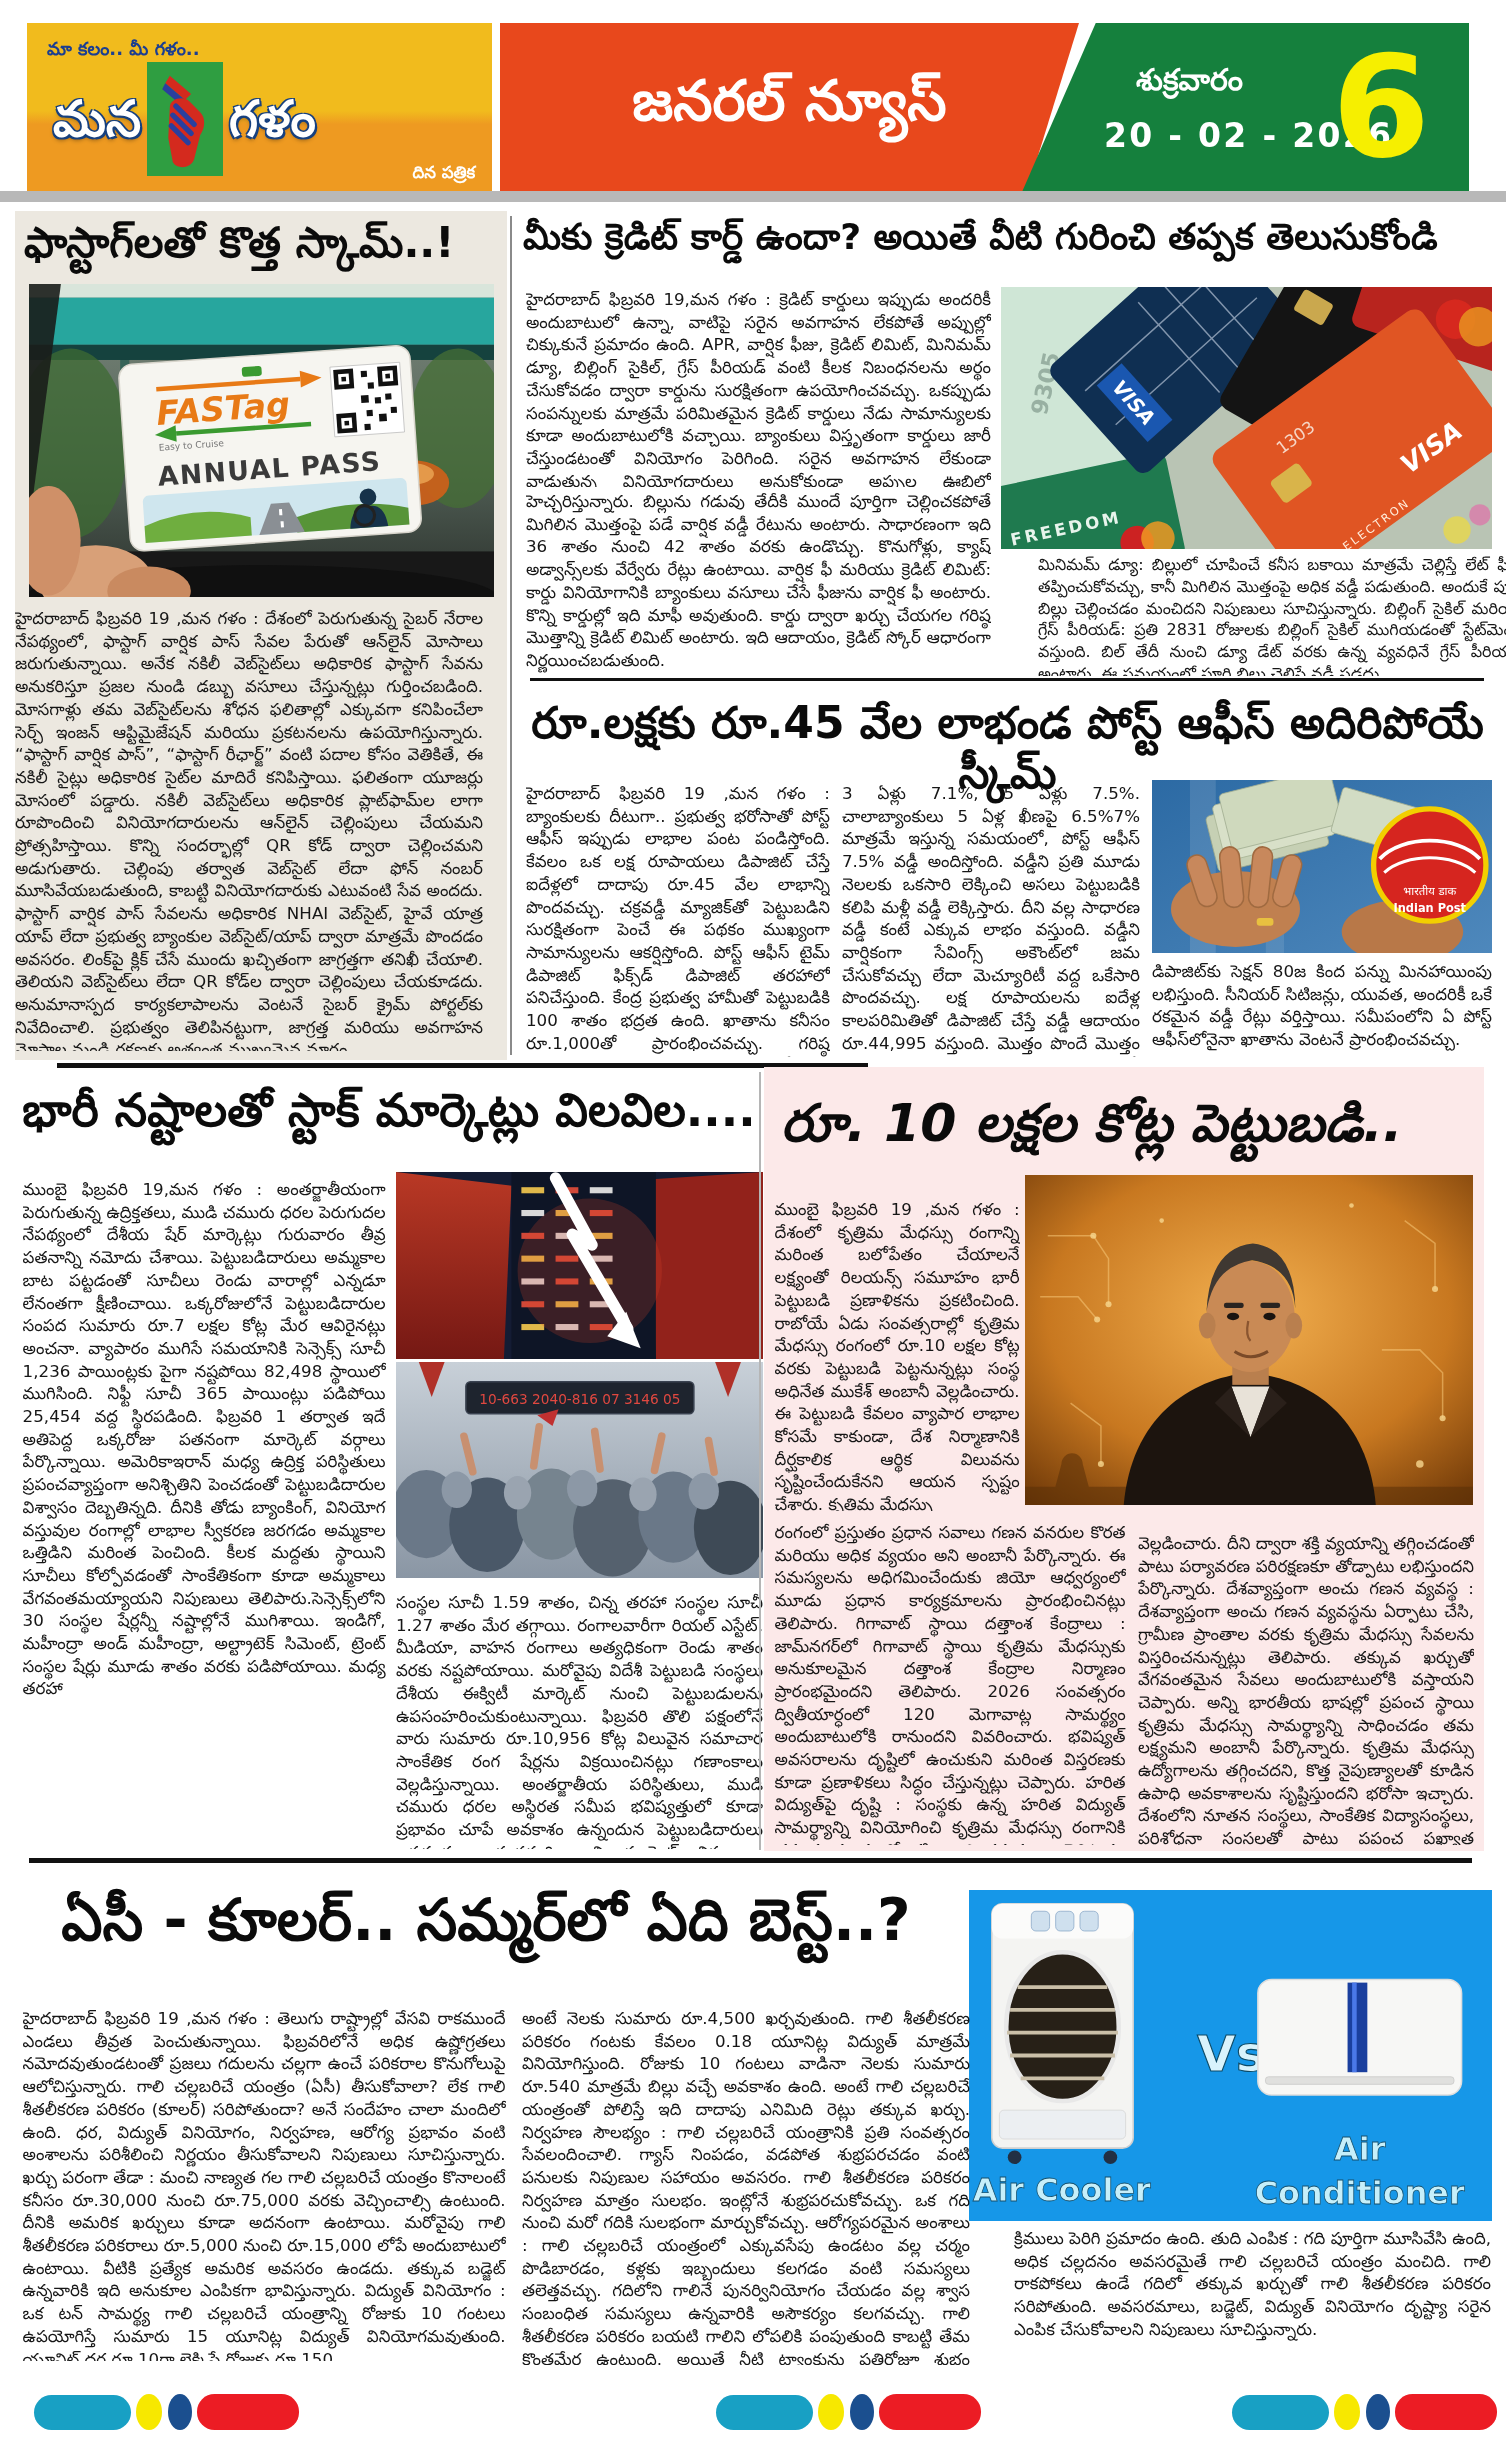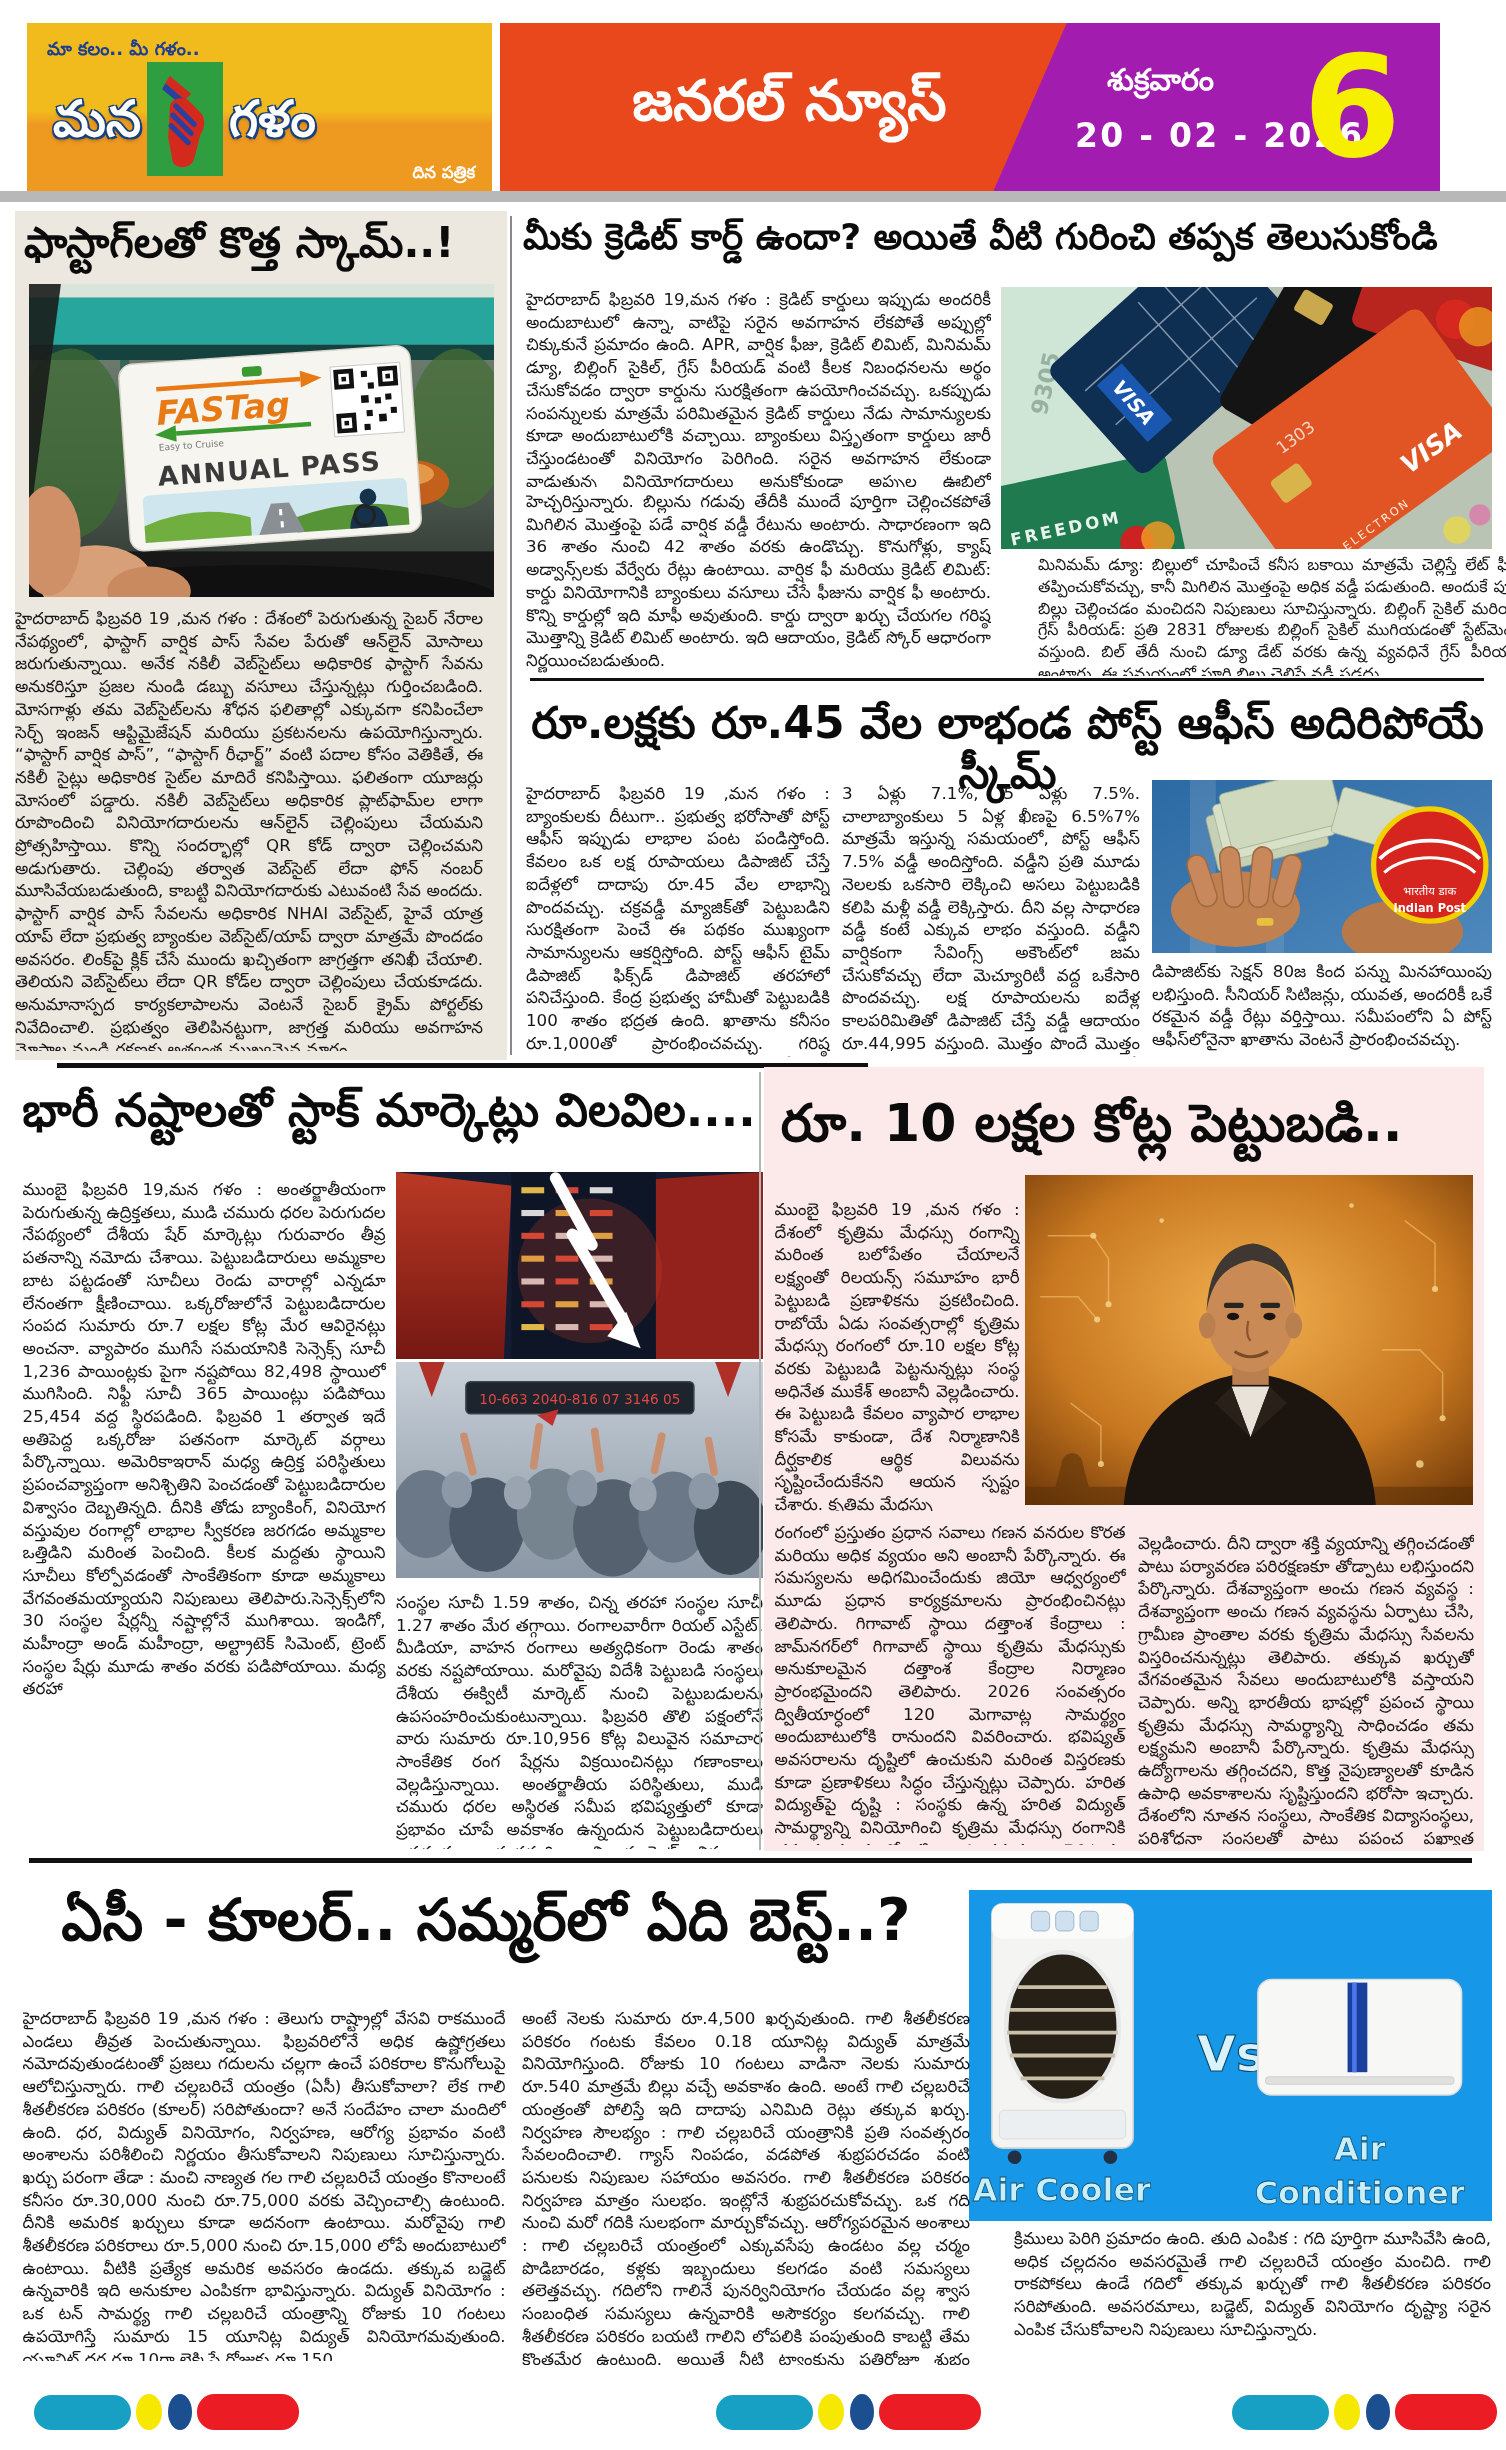--- a/index.html
+++ b/index.html
@@ -11,21 +11,21 @@
     background:linear-gradient(180deg,#f1bb1d 0%,#f1bb1d 52%,#ee9a21 60%,#ee9a21 100%);}
   .tagline{left:20px;top:15px;font-size:18px;font-weight:bold;color:#1b3e91;}
   .logo-row{left:26px;top:39px;display:flex;align-items:center;gap:6px;}
   .logo-text{font-size:50px;line-height:1.4;font-weight:bold;color:#fff;
     text-shadow:2.3px 2.3px 0 #16407f,-1.5px -1.5px 0 #16407f,1.5px -1.5px 0 #16407f,-1.5px 1.5px 0 #16407f,0 3px 4.6px rgba(0,0,0,.35);}
   .fist-box{width:76px;height:114px;background:#2f9e41;display:flex;align-items:center;justify-content:center;}
   .masthead-sub{right:16.7px;bottom:6px;font-size:16.7px;font-weight:bold;color:#fff;}
   .section-banner{left:500px;top:23px;width:579px;height:169px;background:#e8481c;
     clip-path:polygon(0 0,100% 0,91% 100%,0 100%);display:flex;align-items:center;justify-content:center;}
   .section-banner span{font-size:56px;font-weight:bold;color:#fff;}
-  .date-box{left:993px;top:23px;width:447px;height:169px;background:#a21caf;
+  .date-box{left:1022px;top:23px;width:447px;height:169px;background:#15803d;
     clip-path:polygon(16.5% 0,100% 0,100% 100%,0 100%);}
   .day{left:114px;top:39px;font-size:30px;color:#fff;font-weight:bold;}
   .date{left:82px;top:93px;font-size:33px;color:#fff;font-weight:bold;letter-spacing:2.3px;}
   .pageno{right:39px;top:13.7px;font-size:141px;line-height:1;color:#f6ef00;font-weight:bold;}
   .gray-bar{left:0;top:191px;width:1507px;height:10.6px;background:#b8b8b8;}
   
   .headline{font-weight:bold;color:#0b0b0b;line-height:1.15;}
   .body-text{font-size:16.7px;line-height:1.36;text-align:justify;color:#161616;overflow:hidden;}
   .rule-h{background:#111;}
   .rule-v{background:#8a8a8a;}
@@ -46,21 +46,21 @@
   .a3-col2{left:319px;top:95px;width:298px;height:275px;}
   .a3-img{left:629px;top:93px;width:312px;height:173px;}
   .a3-col3{left:629px;top:273px;width:340px;height:99px;}
   .a4{left:15px;top:1072px;width:748px;height:779px;}
   .a4 .headline{left:0;top:12px;width:748px;font-size:46px;text-align:center;}
   .a4-col1{left:7.6px;top:106px;width:363px;height:670px;}
   .a4-img1{left:381px;top:100px;width:367px;height:187px;}
   .a4-img2{left:381px;top:290px;width:367px;height:172px;}
   .a4-col2{left:381px;top:519px;width:367px;height:258px;}
   .a5{left:764px;top:1067px;width:720px;height:784px;background:#fce9e9;}
-  .a5 .headline{left:16.7px;top:27px;width:684px;font-size:52px;}
+  .a5 .headline{left:16.7px;top:27px;width:684px;font-size:52px;font-style:italic;}
   .a5-col1{left:10.6px;top:131px;width:245px;height:313px;}
   .a5-img{left:261px;top:108px;width:448px;height:330px;}
   .a5-col2{left:10.6px;top:454px;width:351px;height:324px;}
   .a5-col3{left:374px;top:465px;width:336px;height:313px;}
   .a6{left:15px;top:1872px;width:1476px;height:500px;}
   .a6 .headline{left:0;top:15px;width:942px;font-size:58px;text-align:center;}
   .a6-img{left:954px;top:18px;width:523px;height:331px;}
   .a6-col1{left:7.6px;top:135px;width:483px;height:354px;}
   .a6-col2{left:507px;top:135px;width:448px;height:358px;}
   .a6-col3{left:999px;top:355px;width:477px;height:138px;}

